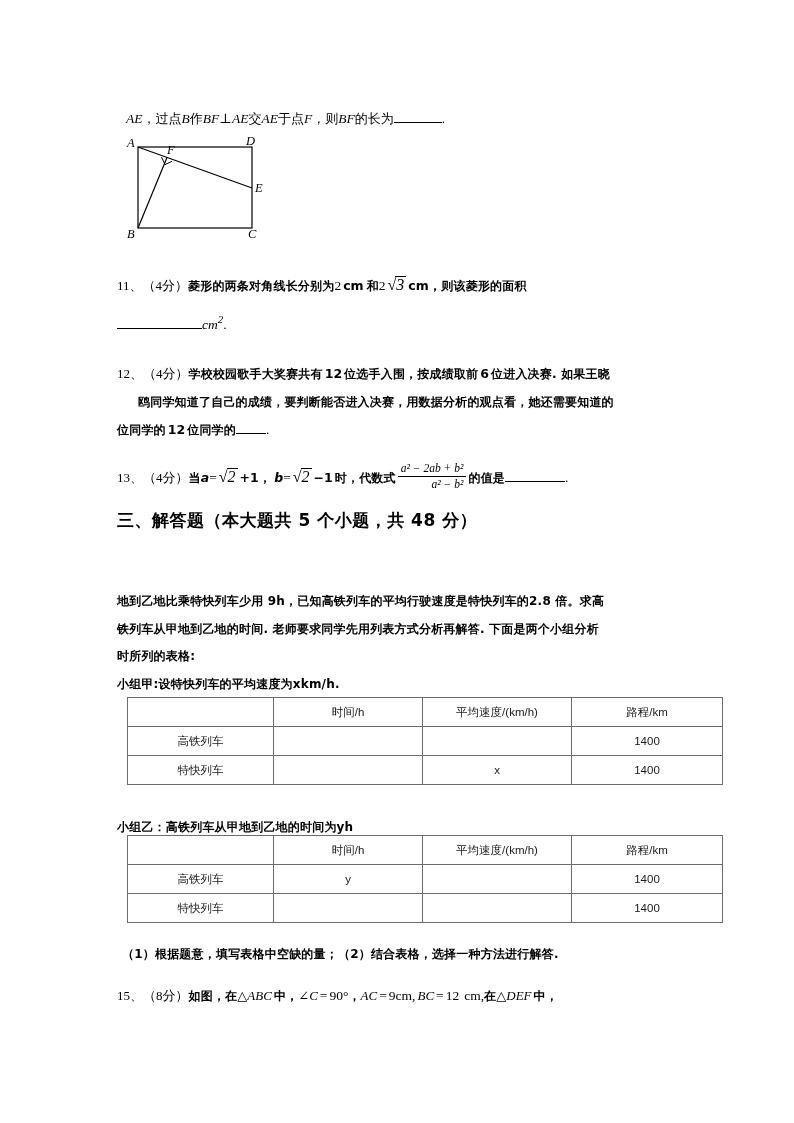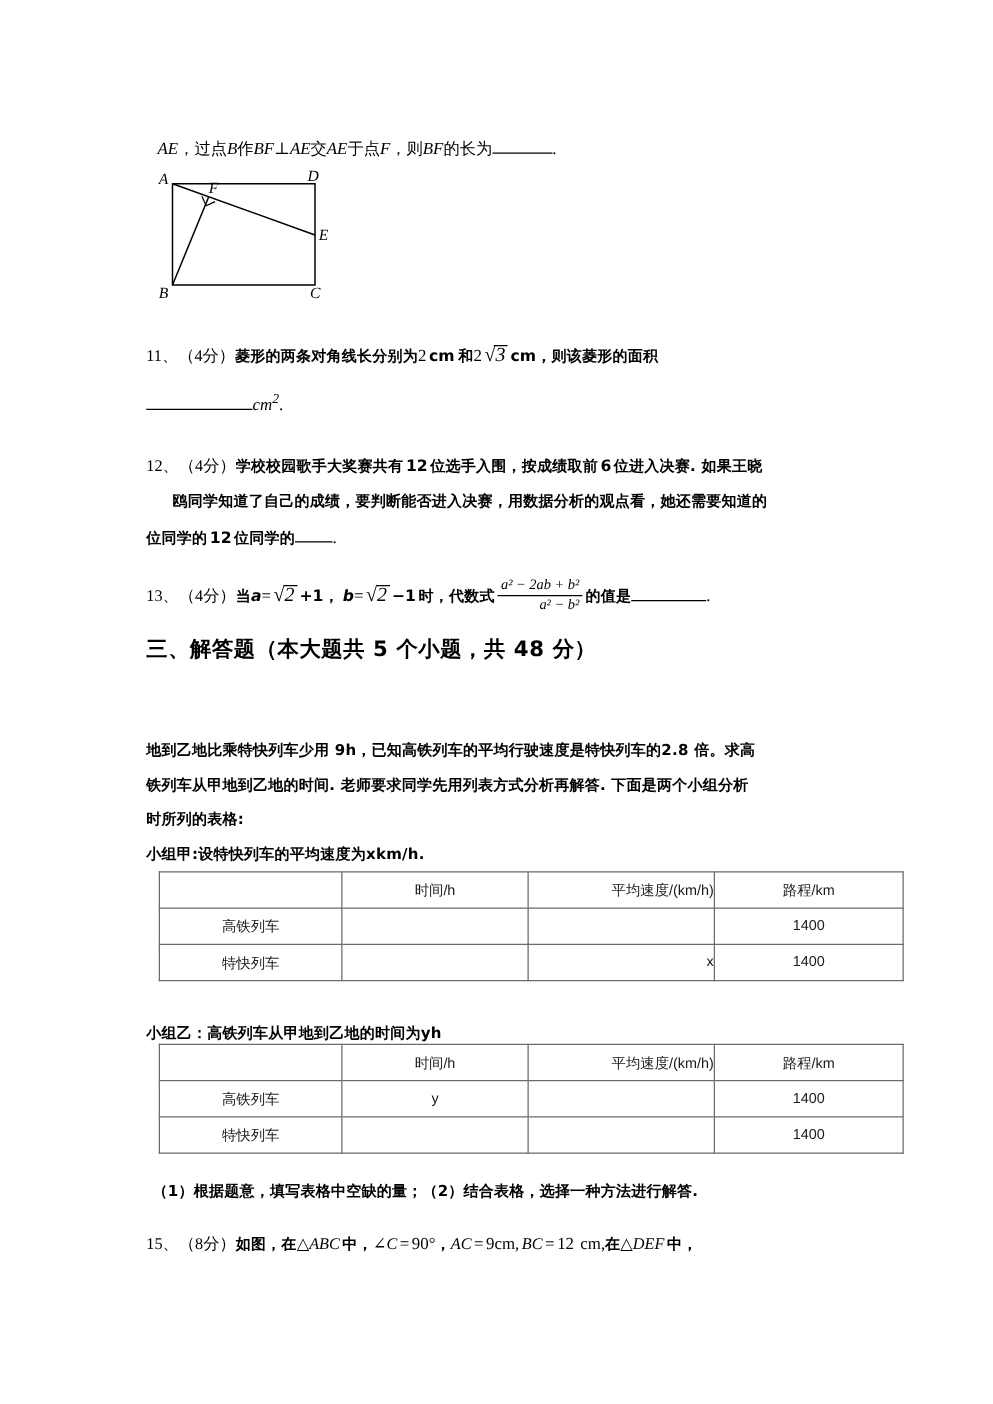--- a/index.html
+++ b/index.html
@@ -125,21 +125,21 @@
   table.qtable td, table.qtable th {
     border: 1px solid #6b6b6b;
     text-align: center;
     font-weight: normal;
     padding: 0;
     height: 28px;
     vertical-align: middle;
   }
   table.qtable .c0 { width: 145px; }
   table.qtable .c1 { width: 148px; }
-  table.qtable .c2 { width: 148px; text-align: right; }
+  table.qtable .c2 { width: 148px; }
   table.qtable .c3 { width: 150px; }
 
   
   .figure {
     position: absolute;
   }
   .fig-label {
     position: absolute;
     font-family: "Liberation Serif", "DejaVu Serif", serif;
     font-style: italic;

